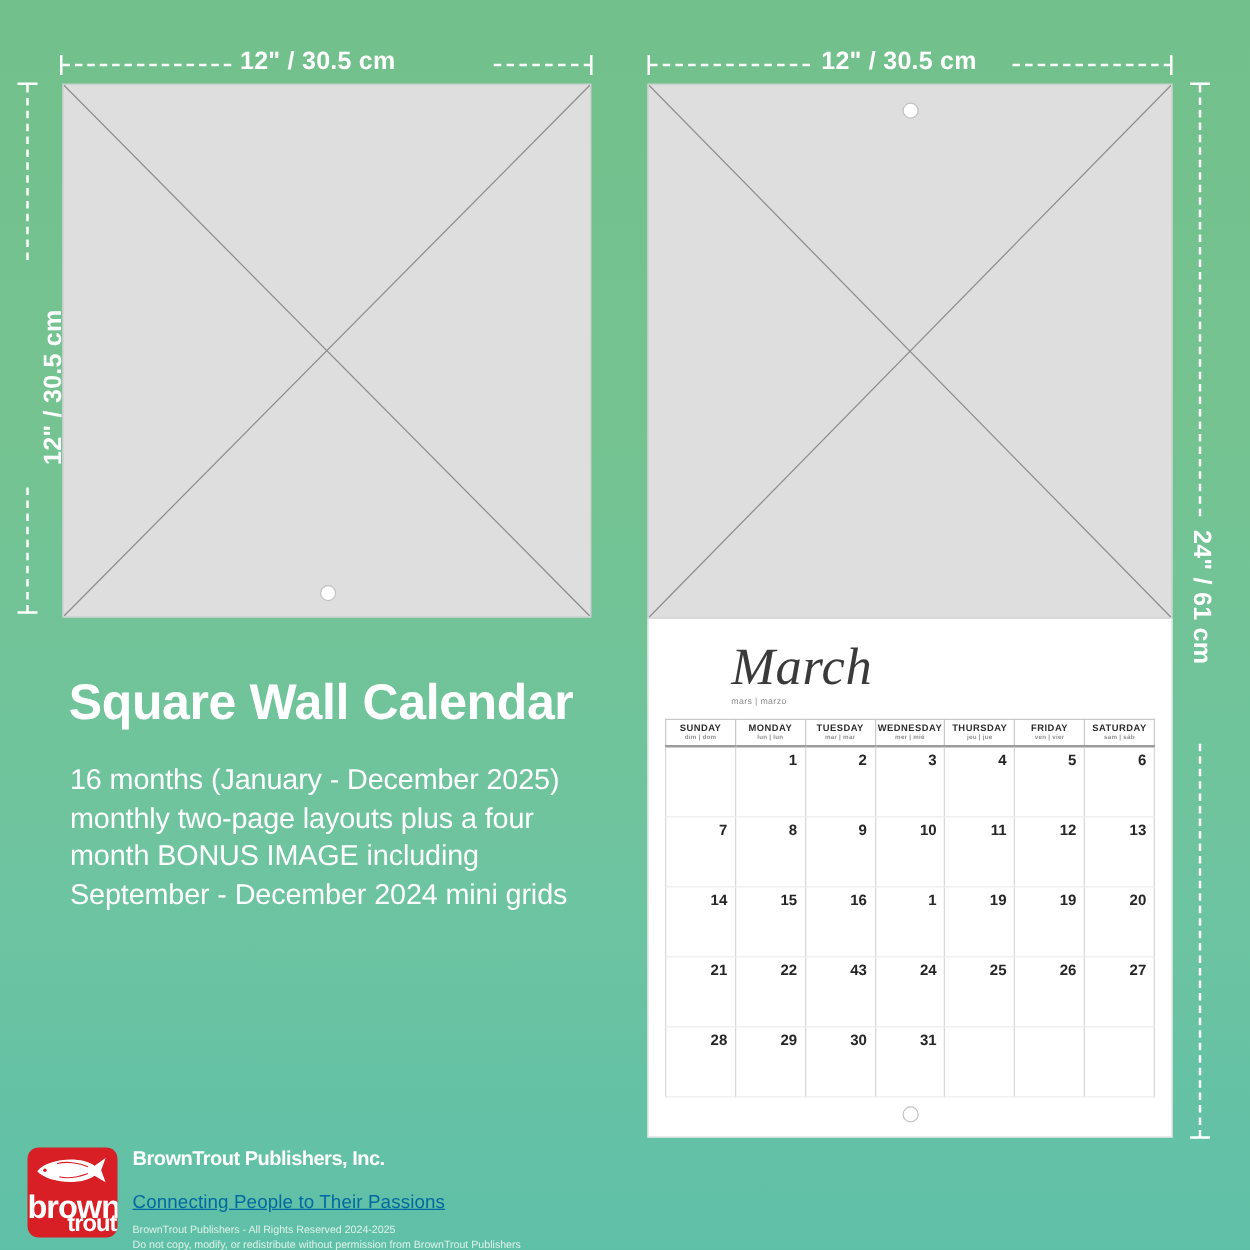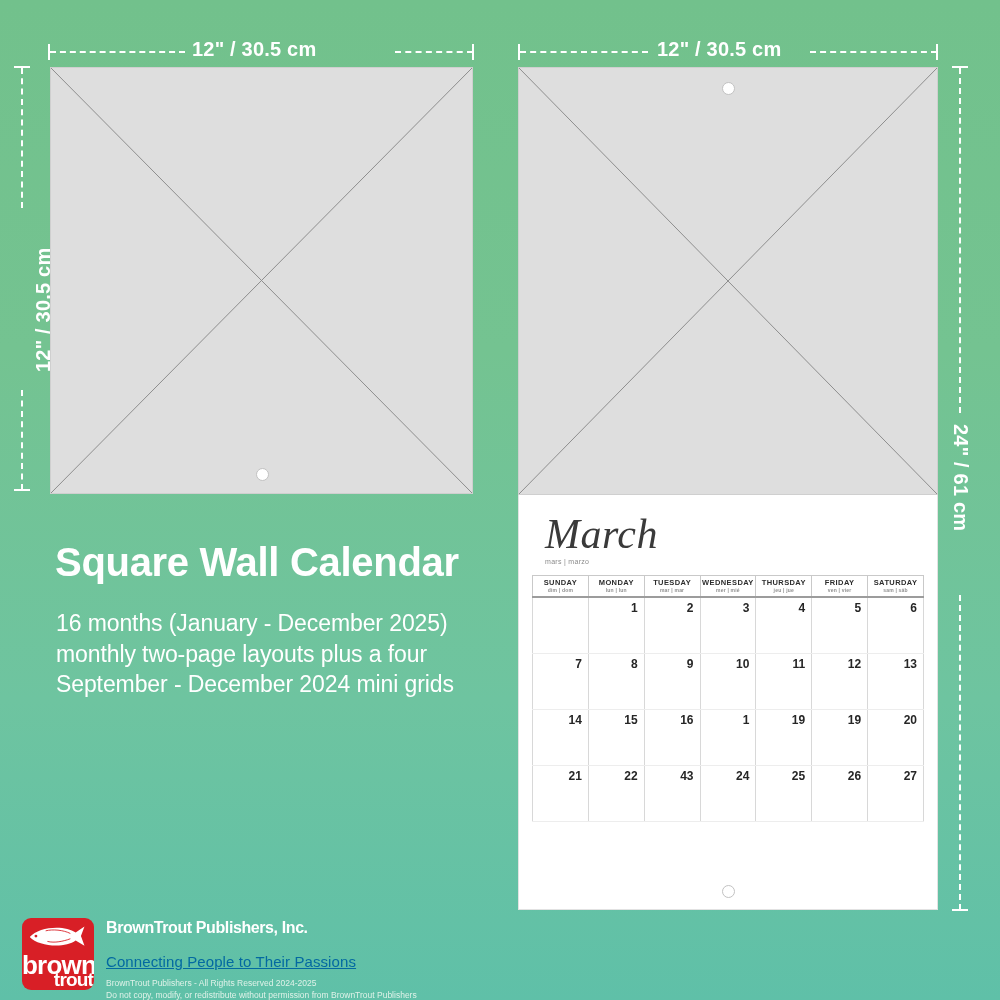--- a/index.html
+++ b/index.html
@@ -241,21 +241,21 @@
 <div class="panel-img" style="left:518px; top:67px; width:420px; height:428px;">
   <svg class="x2" viewBox="0 0 420 428" preserveAspectRatio="none">
     <line x1="0" y1="0" x2="420" y2="428" stroke="#8d8d8d" stroke-width="1"></line>
     <line x1="420" y1="0" x2="0" y2="428" stroke="#8d8d8d" stroke-width="1"></line>
   </svg>
   <div class="hole" style="left:203px; top:14px;"></div>
 </div>
 
 <div class="cal-page" style="left:518px; top:495px; width:420px; height:415px;">
 
-  <div style="padding:18px 0 0 26px;">
+  <div style="padding:18px 0 0 26px;margin-left:40px;">
     <div class="month-name">March</div>
     <div class="month-sub">mars | marzo</div>
   </div>
 
   <div style="padding:10px 13px 0 13px;">
     <table class="grid">
       <thead>
         <tr id="dow-row">
             <th>
               <div class="dow">SUNDAY</div>
@@ -317,32 +317,42 @@
           </tr>
           <tr>
             <td>21</td>
             <td>22</td>
             <td>43</td>
             <td>24</td>
             <td>25</td>
             <td>26</td>
             <td>27</td>
           </tr>
+          <tr>
+            <td>28</td>
+            <td>29</td>
+            <td>30</td>
+            <td>31</td>
+            <td></td>
+            <td></td>
+            <td></td>
+          </tr>
         </tbody>
     </table>
   </div>
 
   <div class="hole" style="left:203px; top:390px;"></div>
 </div>
 
 <div class="headline" style="left:55px; top:542px;">Square Wall Calendar</div>
 
 <div class="subcopy" style="left:56px; top:608px; width:470px;">
   <div>16 months (January - December 2025)</div>
   <div>monthly two-page layouts plus a four</div>
+  <div>month BONUS IMAGE including</div>
   <div>September - December 2024 mini grids</div>
 </div>
 
 <div class="footer">
   <div class="logo-box">
     <svg viewBox="0 0 72 34" style="position:absolute; left:4px; top:4px; width:64px; height:30px;">
       <path d="M4 17 C14 5, 44 3, 56 12 L66 5 L62 16 L66 27 L56 21 C44 30, 14 28, 4 17 Z" fill="#ffffff"></path>
       <path d="M22 10 C30 8, 42 9, 50 13" stroke="#d81f26" stroke-width="1" fill="none"></path>
       <path d="M24 22 C32 24, 42 22, 50 19" stroke="#d81f26" stroke-width="1" fill="none"></path>
       <circle cx="11" cy="16" r="1.6" fill="#d81f26"></circle>

